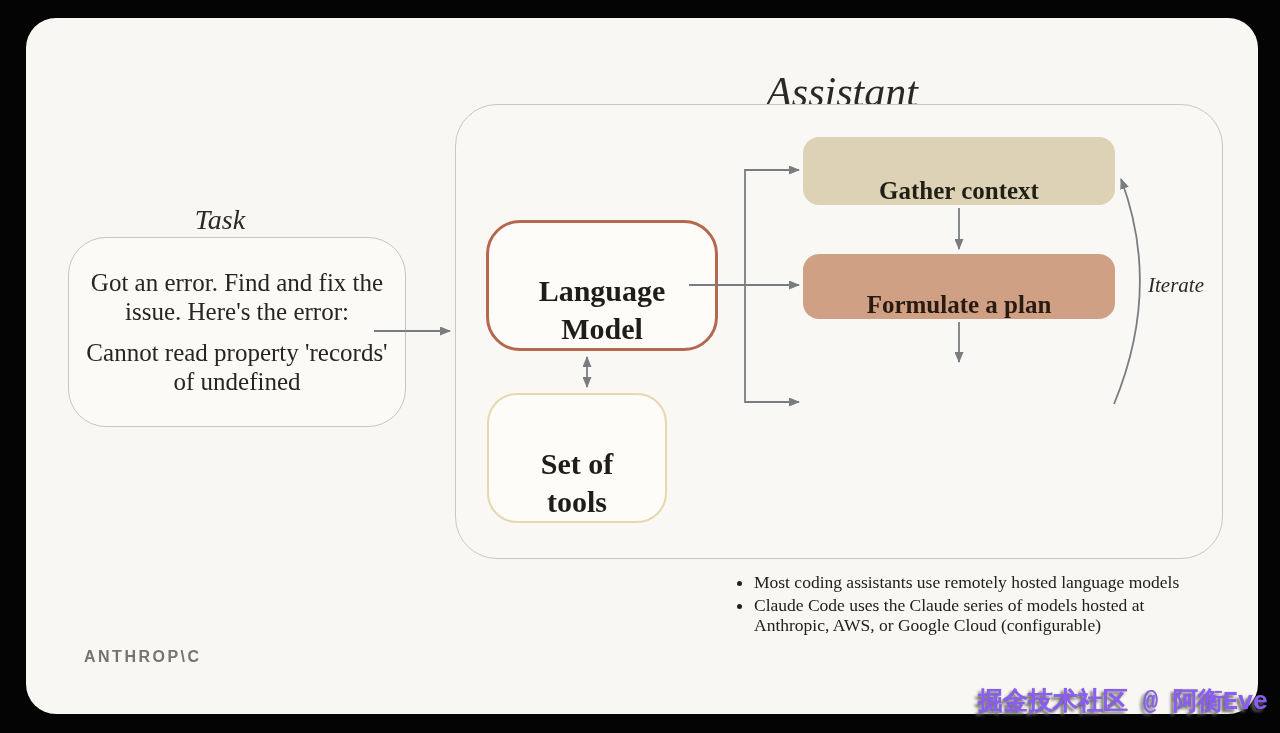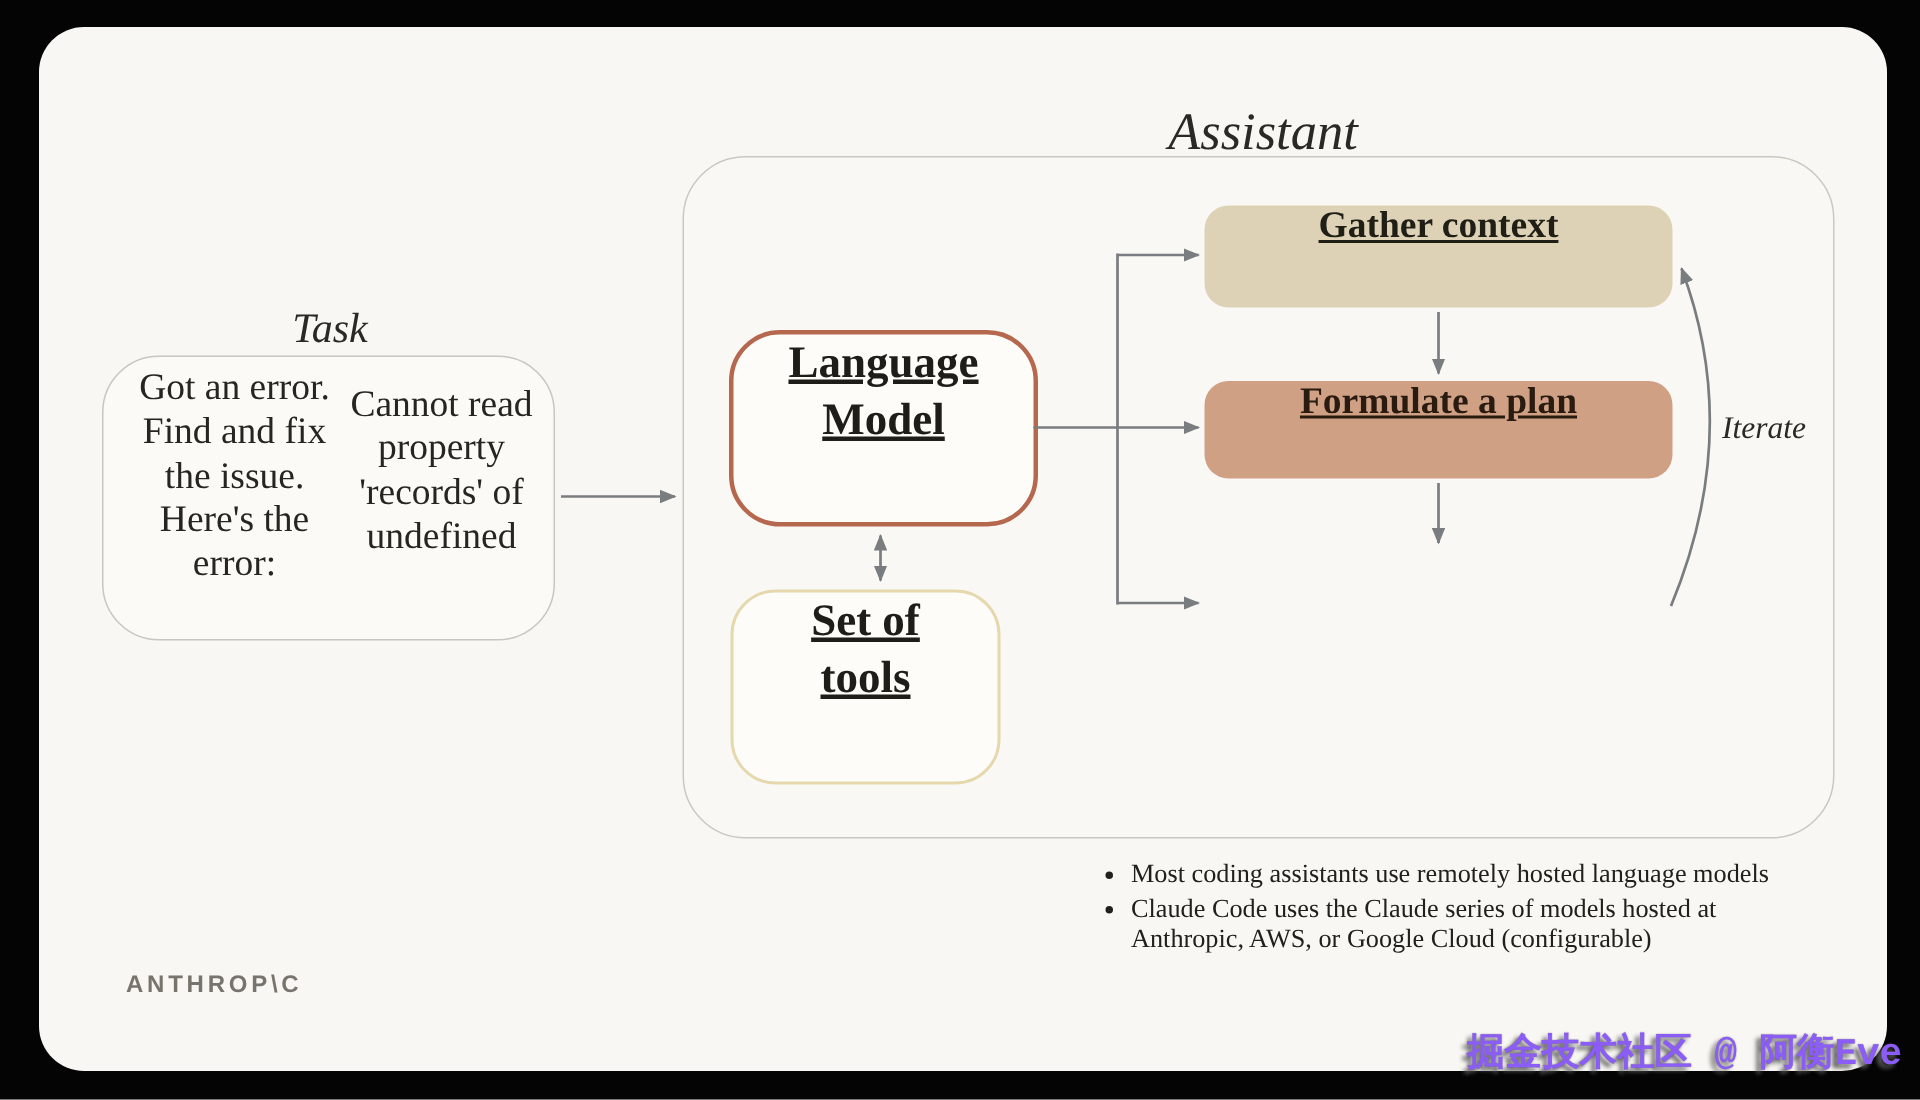--- a/index.html
+++ b/index.html
@@ -10,44 +10,44 @@
   .stage{position:absolute;left:0;top:0;width:1280px;height:733px;}
   .card{
     position:absolute;left:26px;top:18px;width:1232px;height:696px;
     background:#f8f7f3;border-radius:30px;
   }
   
   .float-label{
     position:absolute;font-style:italic;color:#2a2925;text-align:center;
   }
   .task-label{left:120px;top:204px;width:200px;font-size:28px;}
-  .assistant-label{left:742px;top:68px;width:200px;font-size:35px;font-style:italic;}
+  .assistant-label{left:742px;top:68px;width:200px;font-size:42px;font-style:italic;}
   .iterate-label{left:1148px;top:273px;width:90px;font-size:21px;text-align:left;}
   
   .task-box{
-    position:absolute;left:68px;top:237px;width:302px;height:190px;
+    position:absolute;left:68px;top:237px;width:338px;height:190px;
     border:1.5px solid #c6c7c0;border-radius:38px;background:#fbfaf7;
-    box-sizing:border-box;display:flex;flex-direction:row;justify-content:center;
+    box-sizing:border-box;display:flex;flex-direction:column;justify-content:center;
     text-align:center;color:#262521;font-size:25px;line-height:1.17;padding:6px 12px;
   }
   .task-box p{margin:0;}
   .task-box p + p{margin-top:11px;}
   
   .assistant-container{
     position:absolute;left:455px;top:104px;width:768px;height:455px;
     border:1.5px solid #c8cac1;border-radius:42px;background:#f9f8f4;
     box-sizing:border-box;
   }
   
   .node{
-    position:absolute;box-sizing:border-box;display:flex;align-items:flex-start;
-    justify-content:center;text-align:center;font-weight:bold;color:#1e1d18;text-decoration:underline;
+    position:absolute;box-sizing:border-box;display:flex;align-items:flex-end;
+    justify-content:center;text-align:center;font-weight:bold;color:#1e1d18;
   }
   .lm-box{
-    left:486px;top:220px;width:206px;height:131px;background:#fdfcf9;
+    left:486px;top:220px;width:232px;height:131px;background:#fdfcf9;
     border:3px solid #b5684e;border-radius:34px;font-size:30px;line-height:1.27;
     padding:0 22px;
   }
   .tools-box{
     left:487px;top:393px;width:180px;height:130px;background:#fdfcf9;
     border:2px solid #e6d8ad;border-radius:30px;font-size:30px;line-height:1.27;
     padding:0 26px;
   }
   .step{left:803px;width:312px;border-radius:16px;font-size:25px;}
   .step-gather{top:137px;height:68px;background:#ddd2b6;color:#201f16;}

